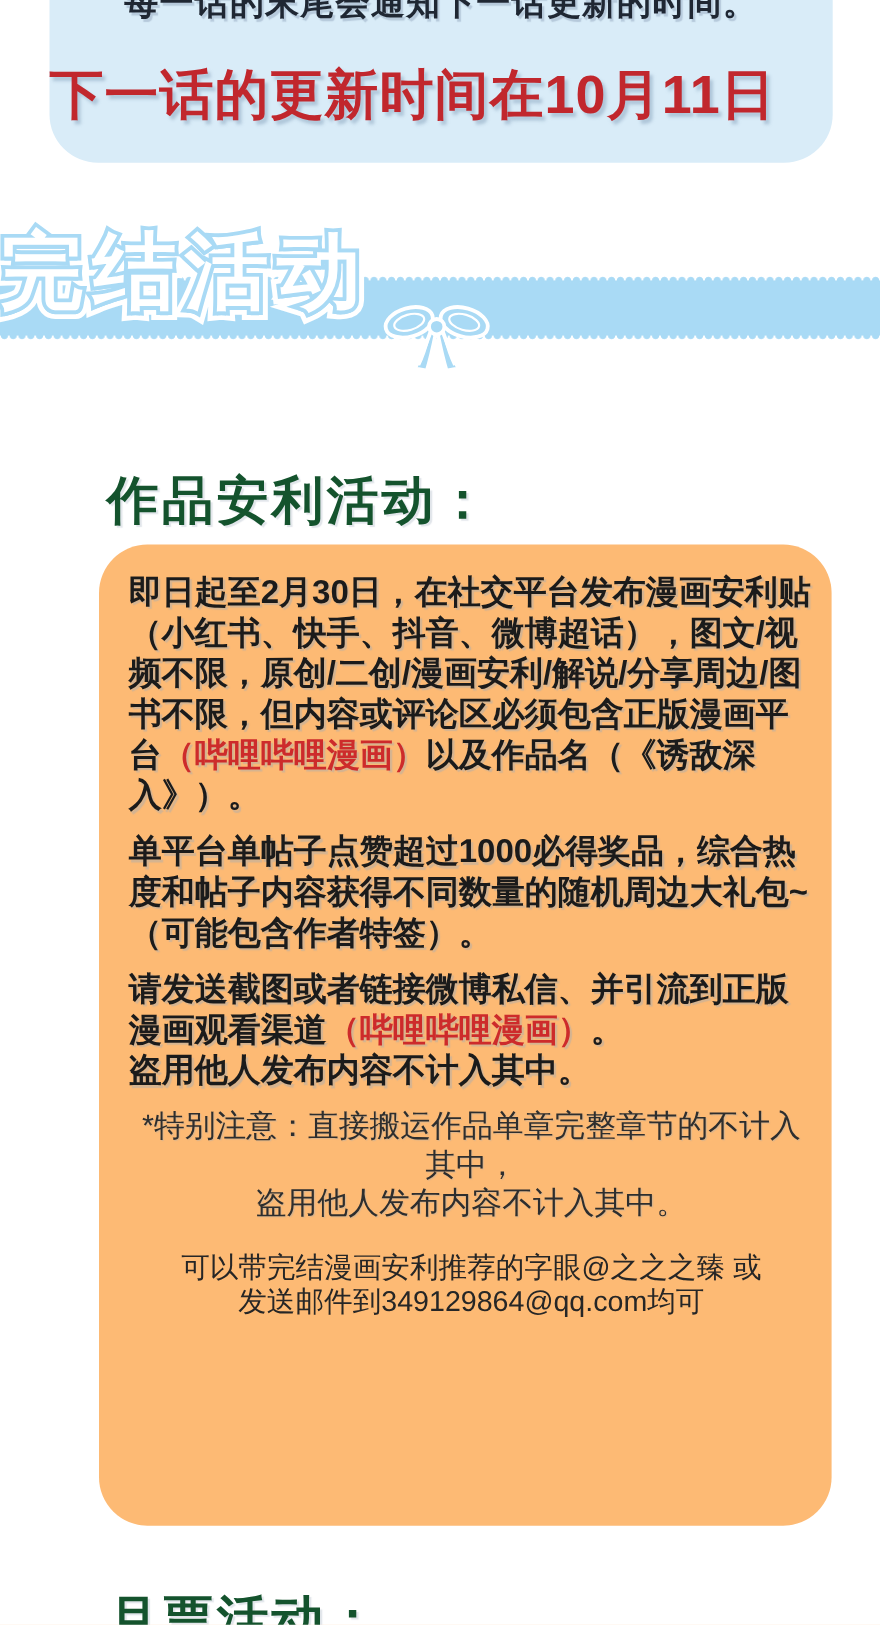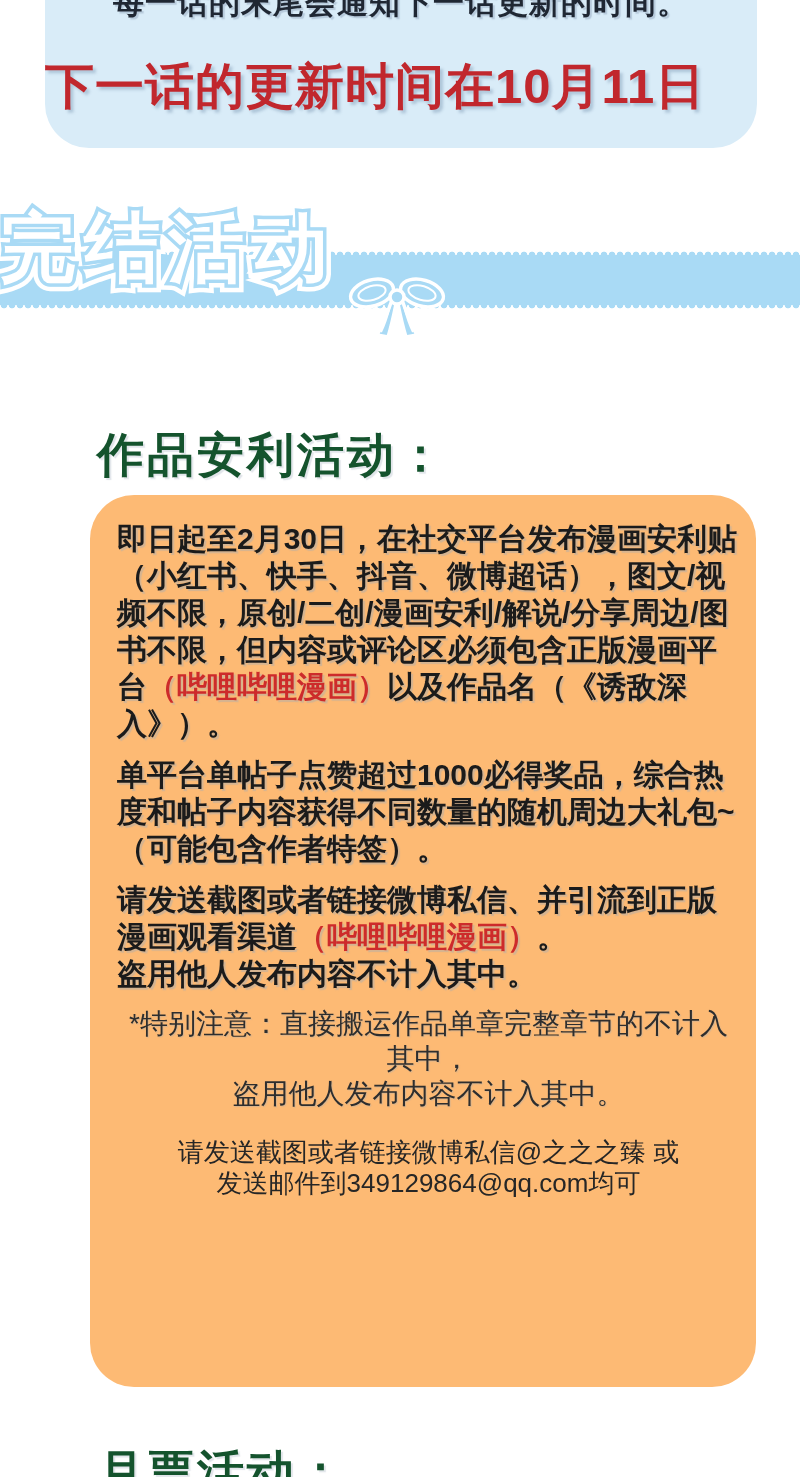--- a/index.html
+++ b/index.html
@@ -126,18 +126,18 @@
     <span class="sent"><span>请发送截图或者链接微博私信、并引流到正版漫画观看渠道</span><span class="red">（哔哩哔哩漫画）</span><span>。</span></span>
     <span class="sent">盗用他人发布内容不计入其中。</span>
   </p>
 
   <div class="note">
     <span class="line">*特别注意：直接搬运作品单章完整章节的不计入其中，</span>
     <span class="line">盗用他人发布内容不计入其中。</span>
   </div>
 
   <div class="contact">
-    <span class="line">请发送截图或者链接微博私信@之之之臻 或</span>
+    <span class="line">可以带完结漫画安利推荐的字眼@之之之臻 或</span>
     <span class="line">发送邮件到349129864@qq.com均可</span>
   </div>
 </div>
 
 <div class="section-heading heading-ticket">月票活动：</div>
 
 </body></html>

